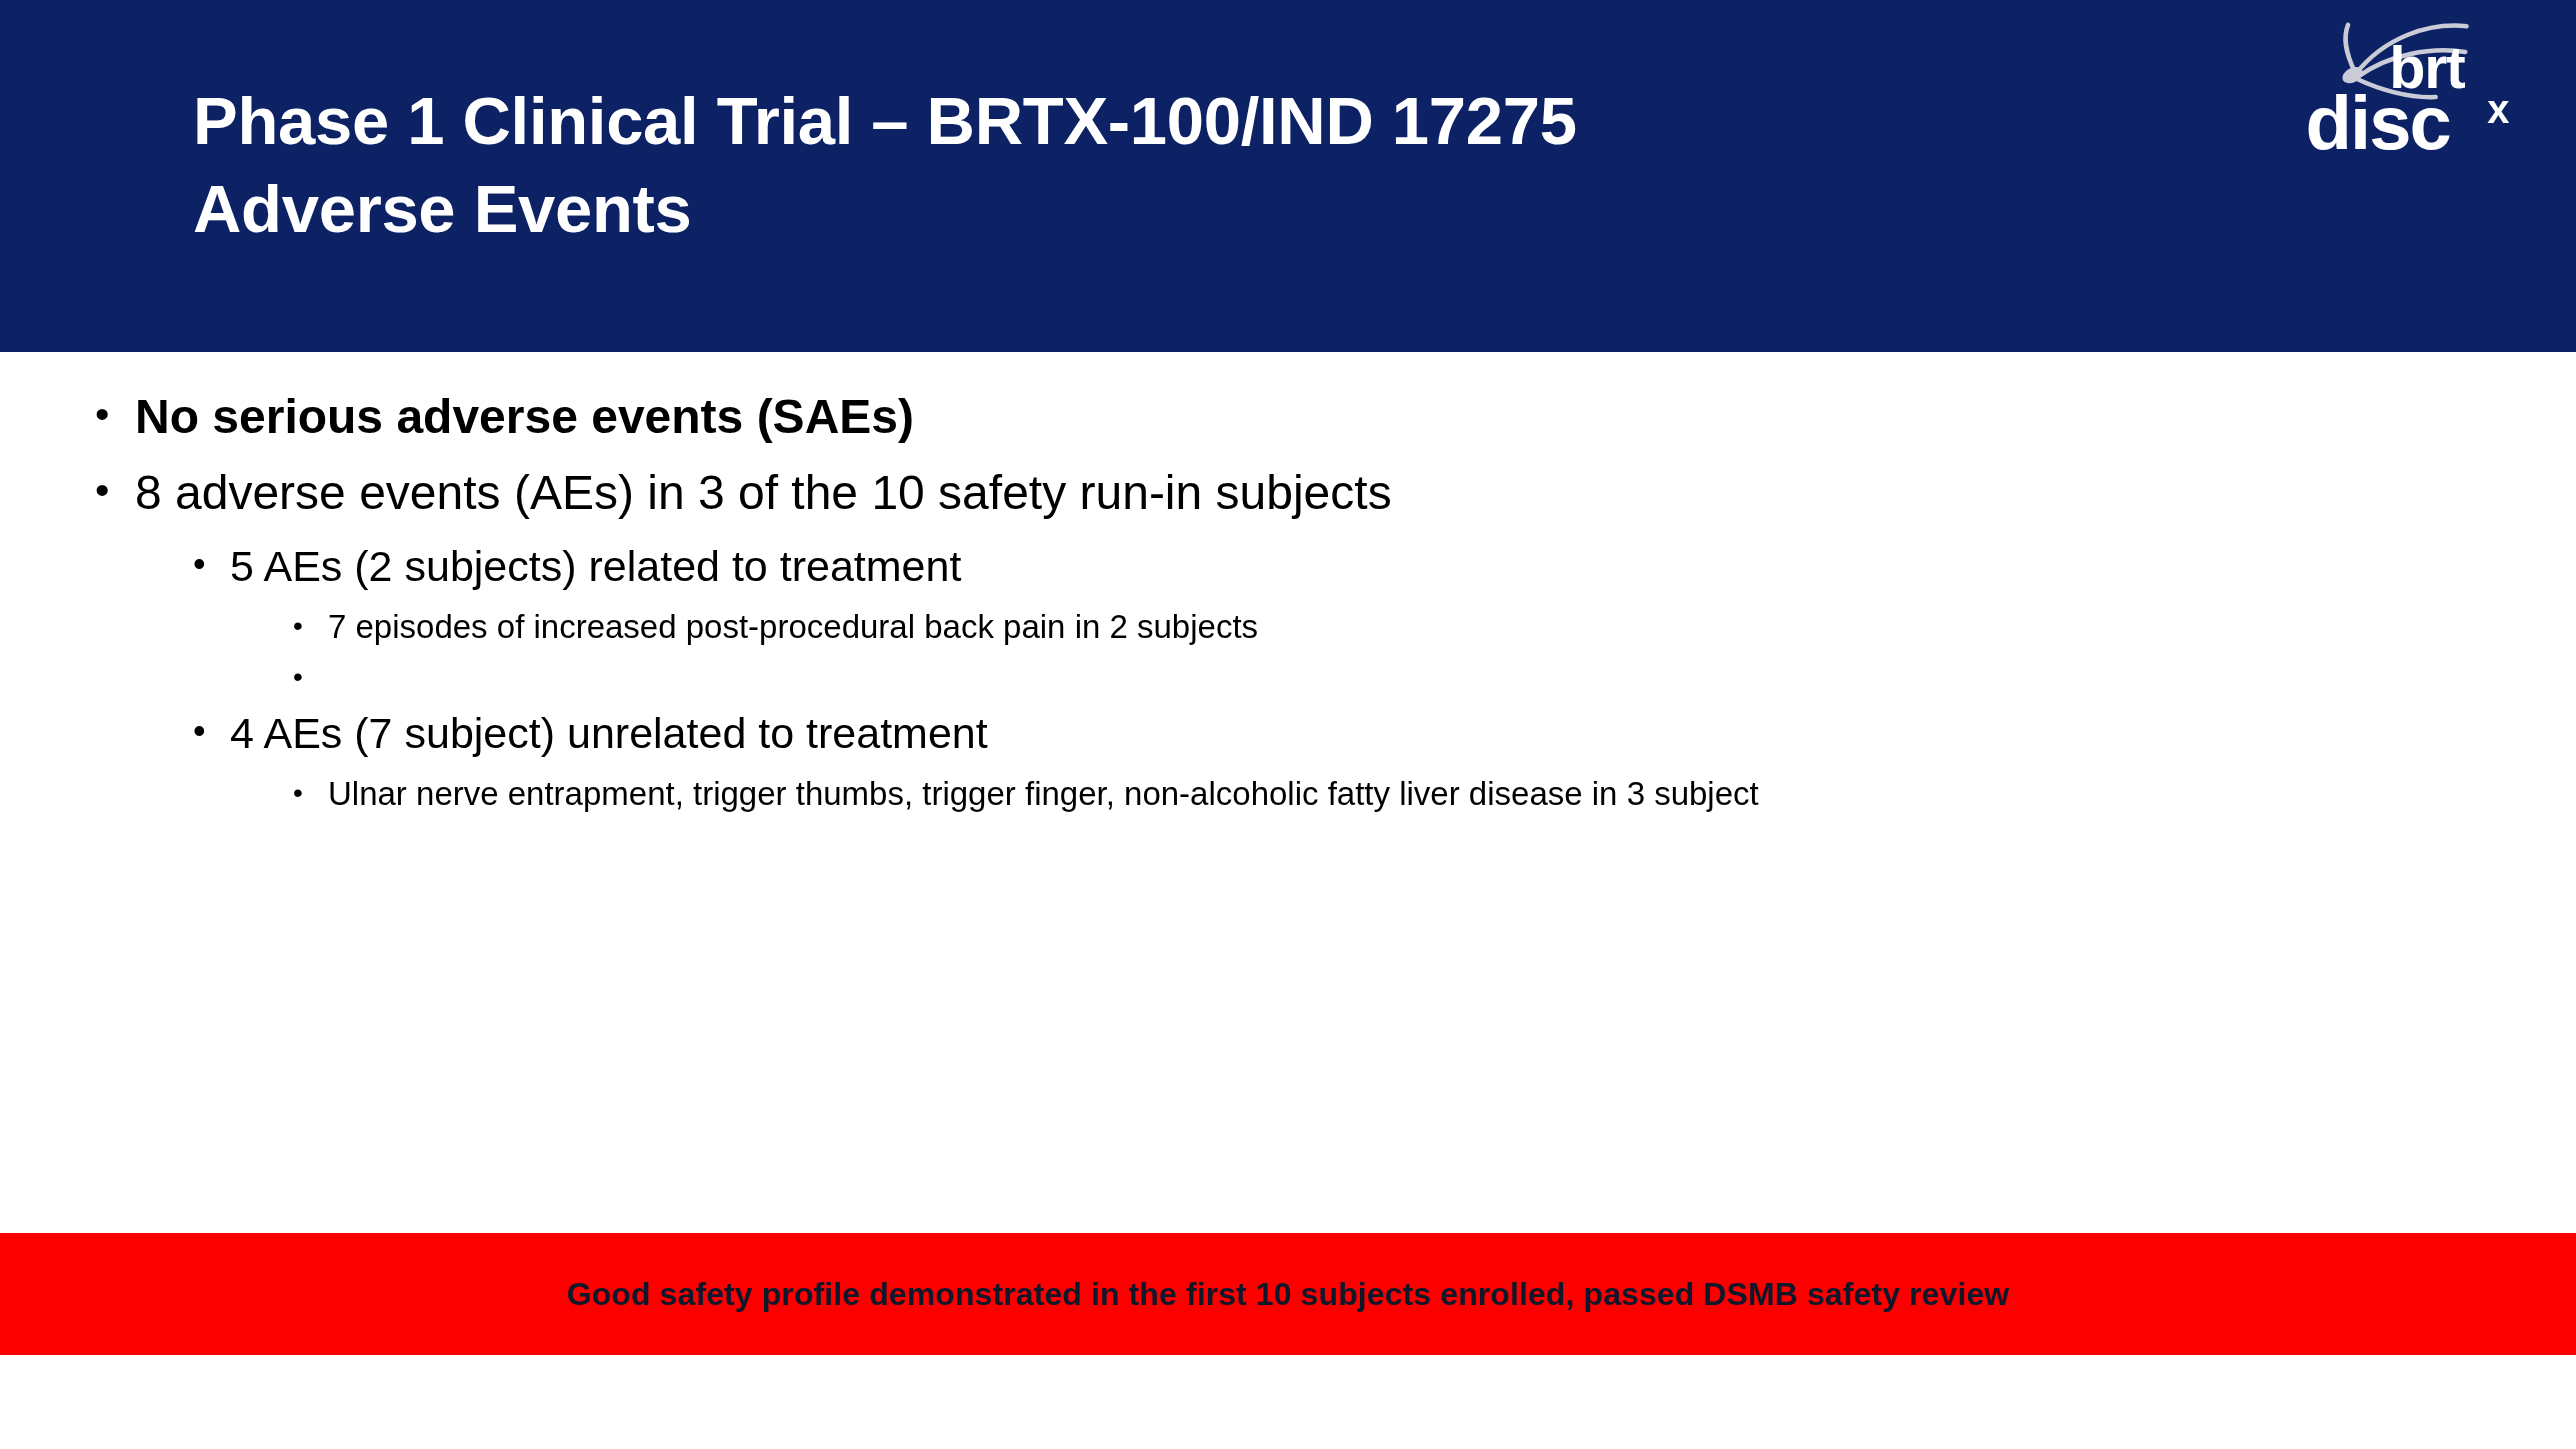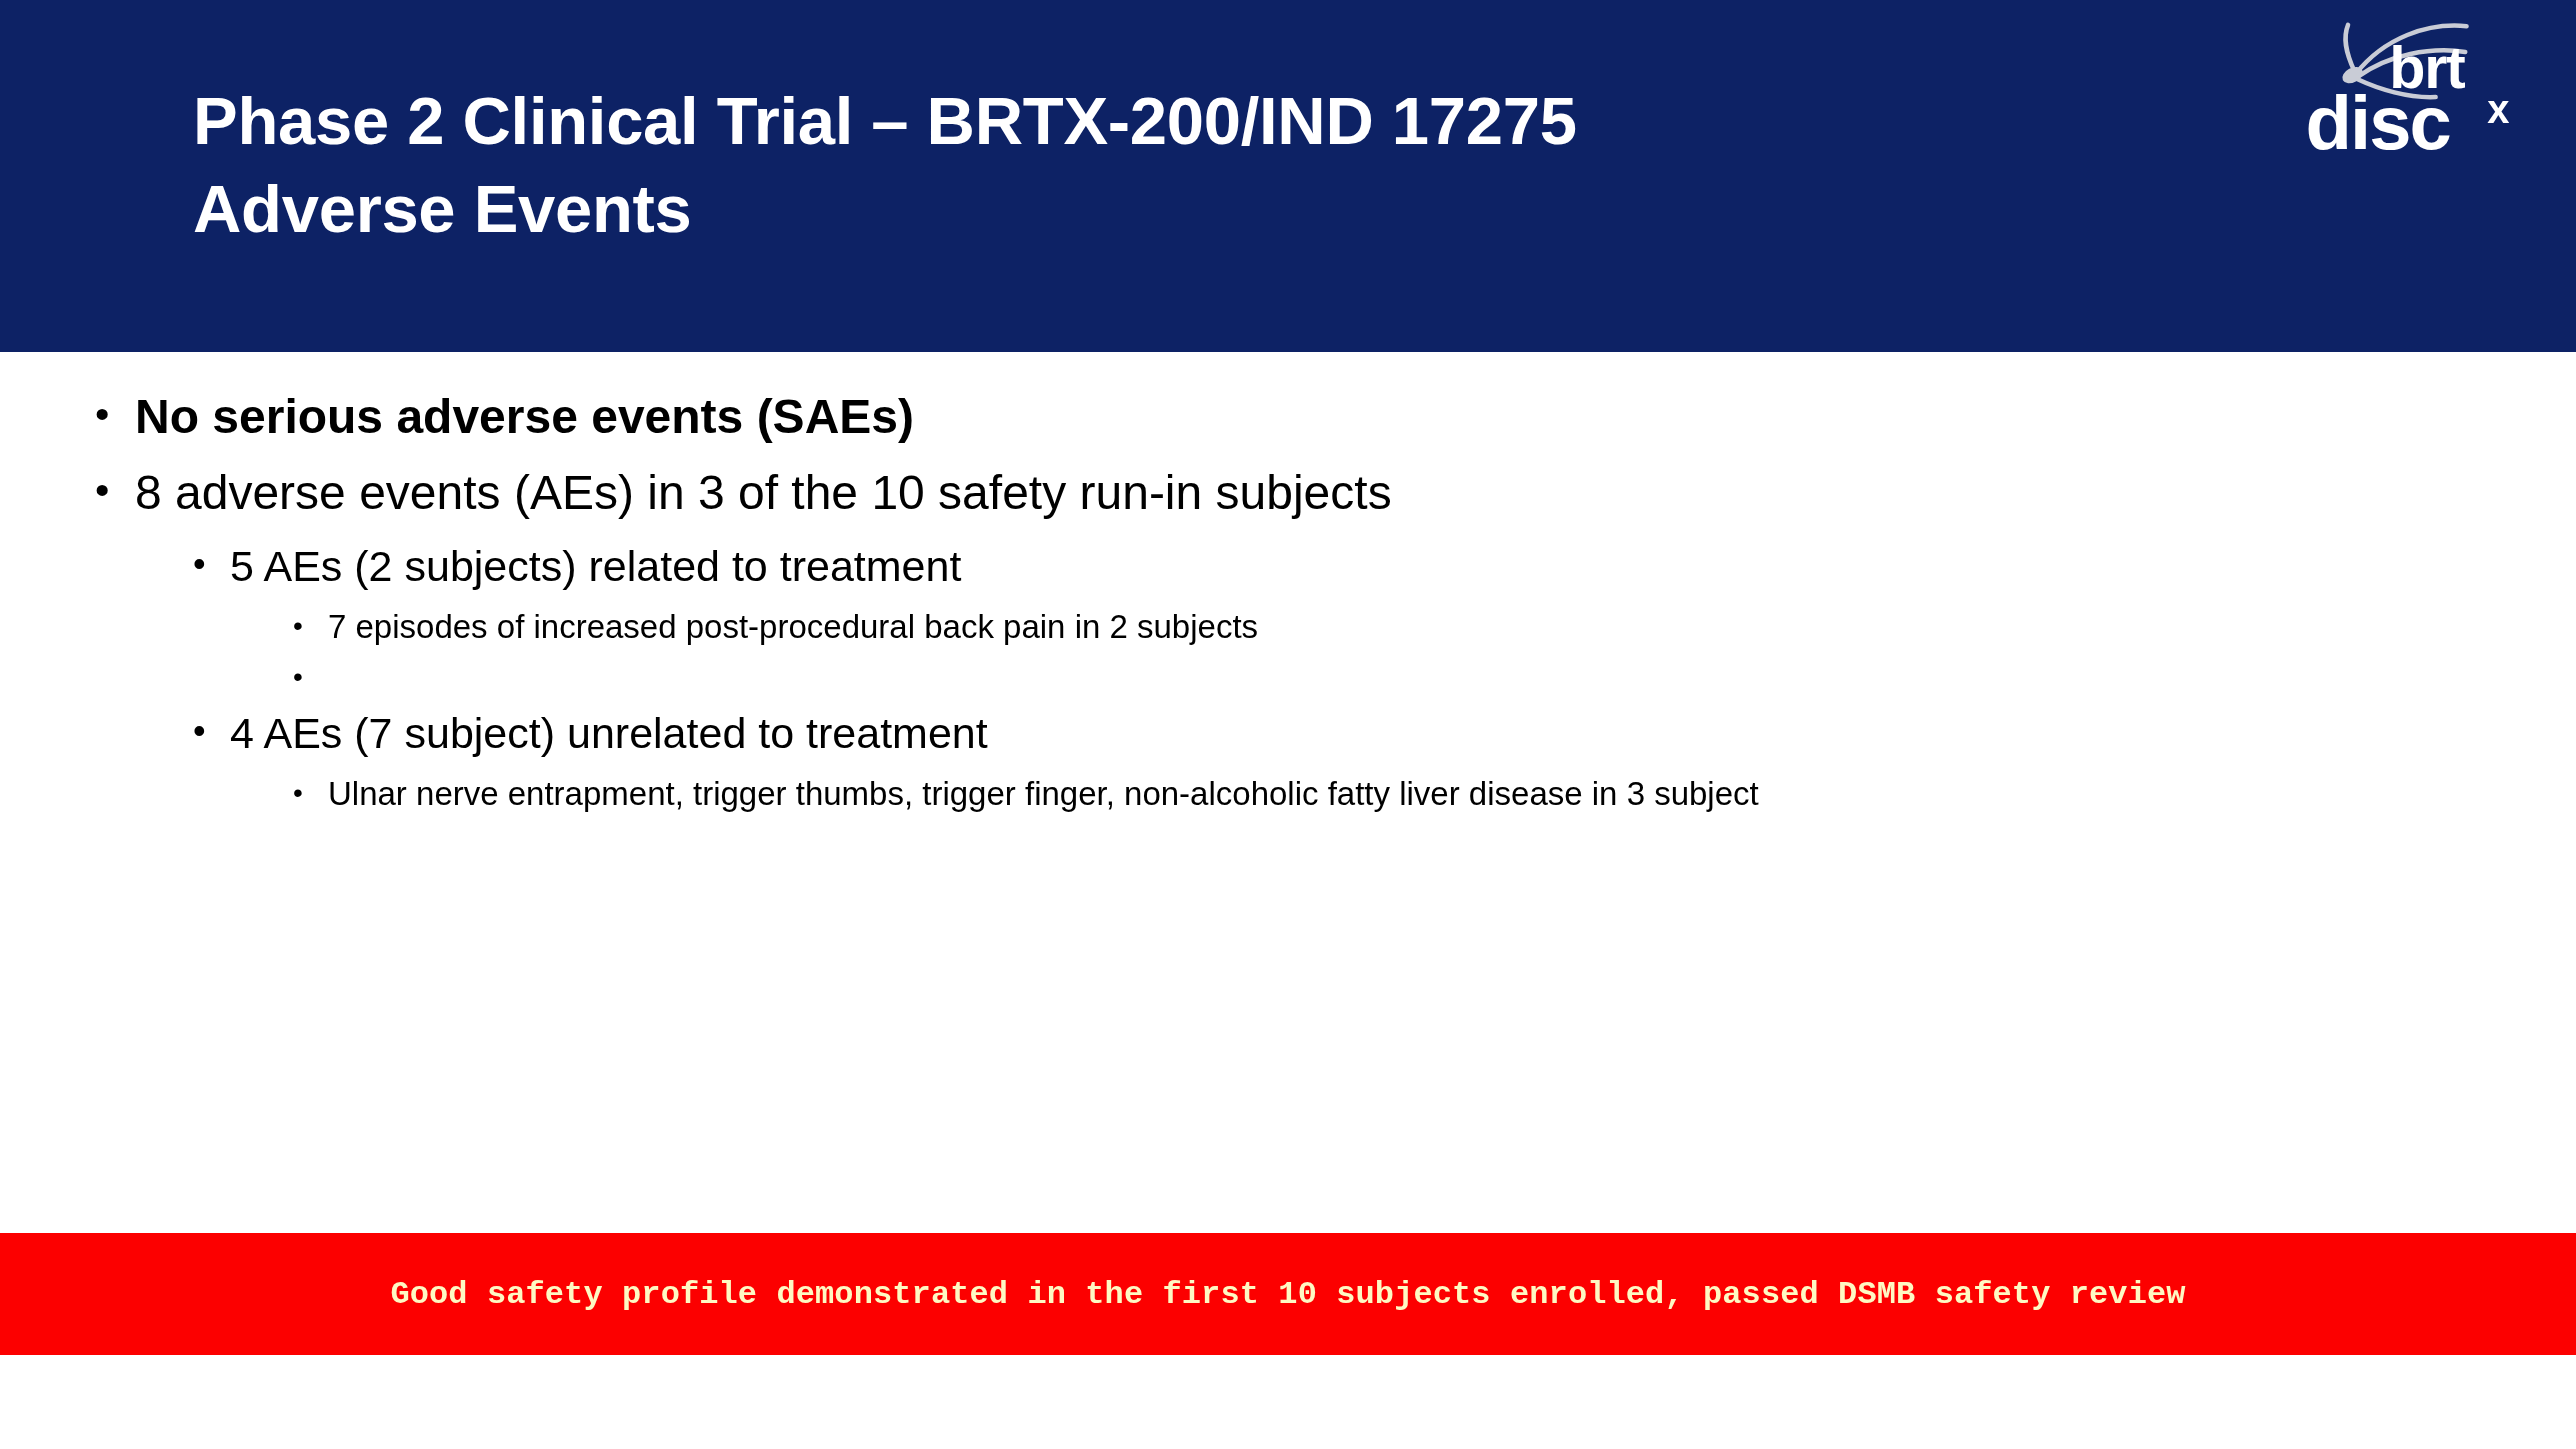--- a/index.html
+++ b/index.html
@@ -118,35 +118,34 @@
     left: 0;
     top: 1233px;
     width: 2576px;
     height: 122px;
     background: #fc0000;
     display: flex;
     align-items: center;
     justify-content: center;
   }
   .footer-text {
-    color: #fef9c3;
+    color: #0f172a;
     font-size: 32px;
     font-weight: bold;
     letter-spacing: 0.1px;
     text-align: center;
-    font-family: Liberation Mono, monospace;
   }
 </style>
 </head>
 <body>
 
 <div class="slide">
 
   <div class="title-band">
-    <div class="title-text">Phase 2 Clinical Trial – BRTX-200/IND 17275
+    <div class="title-text">Phase 1 Clinical Trial – BRTX-100/IND 17275
 Adverse Events</div>
 
     <div class="logo">
       <svg width="335" height="219" viewBox="0 0 520 340" xmlns="http://www.w3.org/2000/svg">
 
         <g stroke="#c9ccd6" stroke-width="7" fill="none" stroke-linecap="round">
           <path d="M248 96 C 292 40, 360 16, 420 22"></path>
           <path d="M252 100 C 300 66, 364 54, 418 62"></path>
           <path d="M250 104 C 284 120, 330 134, 372 132"></path>
           <path d="M246 92 C 232 62, 228 40, 236 20"></path>

